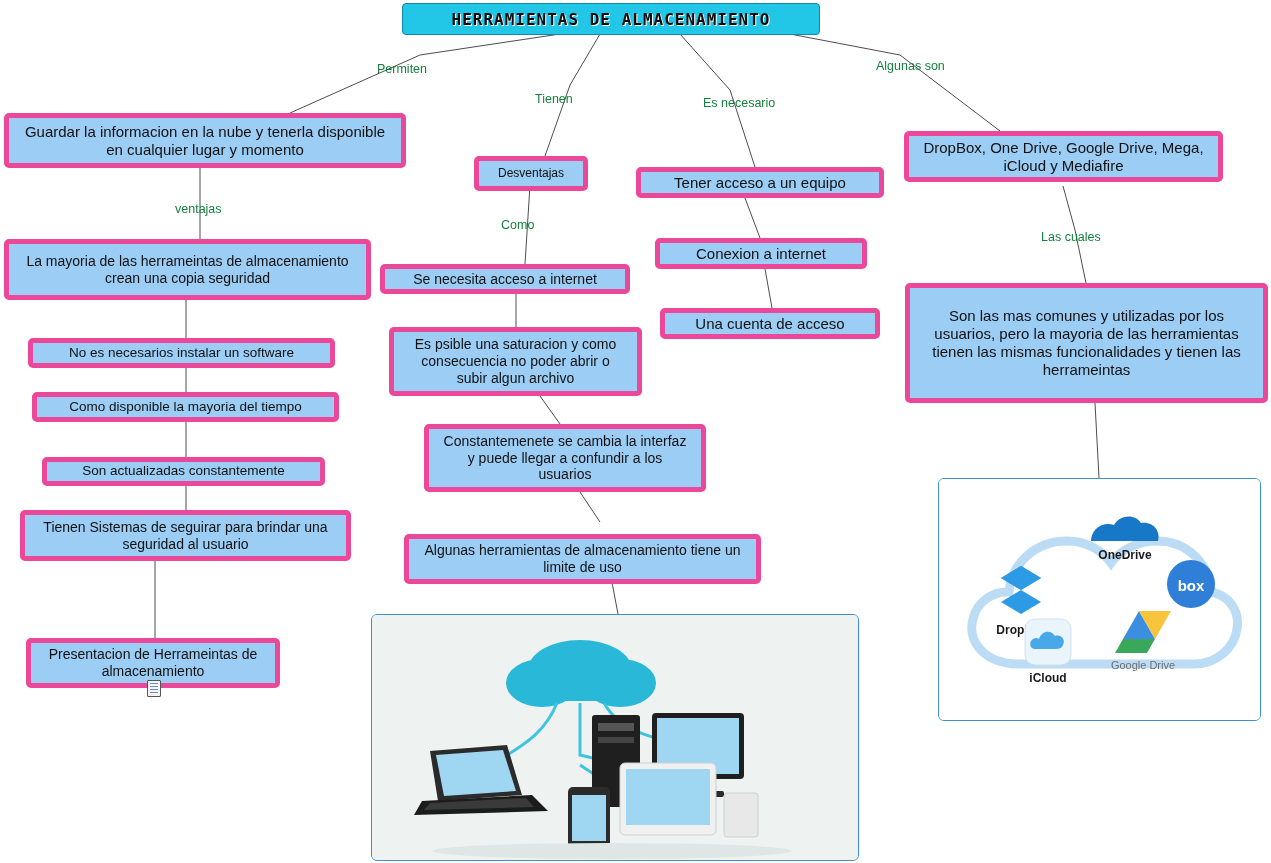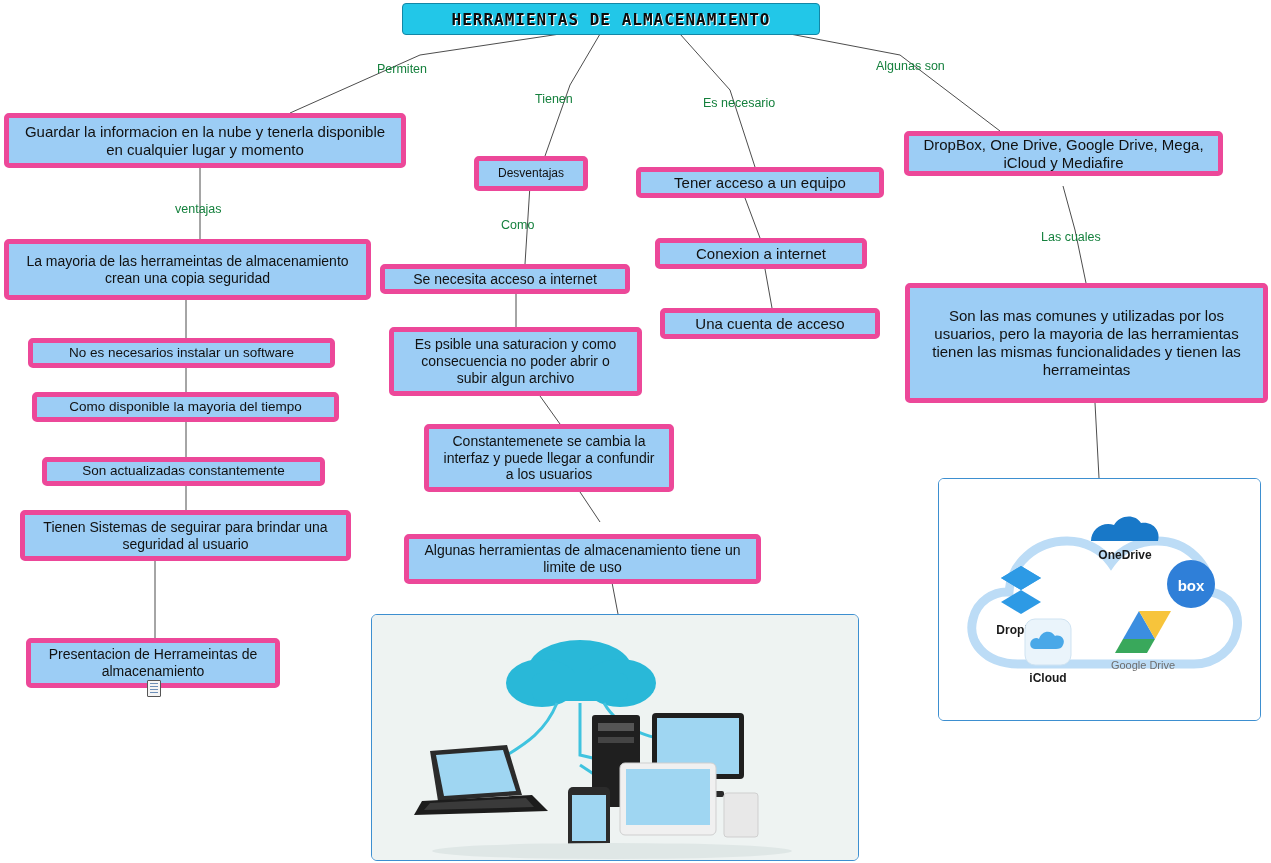--- a/index.html
+++ b/index.html
@@ -140,26 +140,26 @@
   <div class="node" style="left:4px;   top:113px; width:402px; height:55px; font-size:15px;">Guardar la informacion en la nube y tenerla disponible en cualquier lugar y momento</div>
   <div class="node" style="left:4px;   top:239px; width:367px; height:61px; font-size:14px;">La mayoria de las herrameintas de almacenamiento crean una copia seguridad</div>
   <div class="node" style="left:28px;  top:338px; width:307px; height:30px; font-size:13.5px;">No es necesarios instalar un software</div>
   <div class="node" style="left:32px;  top:392px; width:307px; height:30px; font-size:13.5px;">Como disponible la mayoria del tiempo</div>
   <div class="node" style="left:42px;  top:457px; width:283px; height:29px; font-size:13.5px;">Son actualizadas constantemente</div>
   <div class="node" style="left:20px;  top:510px; width:331px; height:51px; font-size:14px;">Tienen Sistemas de seguirar para brindar una seguridad al usuario</div>
   <div class="node" style="left:26px;  top:638px; width:254px; height:50px; font-size:14px;">Presentacion de Herrameintas de almacenamiento</div>
   <div class="node" style="left:474px; top:156px; width:114px; height:35px; font-size:12px;">Desventajas</div>
   <div class="node" style="left:380px; top:264px; width:250px; height:30px; font-size:14px;">Se necesita acceso a internet</div>
   <div class="node" style="left:389px; top:327px; width:253px; height:69px; font-size:14px;">Es psible una saturacion y como consecuencia no poder abrir o subir algun archivo</div>
-  <div class="node" style="left:424px; top:424px; width:250px; height:68px; font-size:14px;">Constantemenete se cambia la interfaz y puede llegar a confundir a los usuarios</div>
+  <div class="node" style="left:424px; top:424px; width:282px; height:68px; font-size:14px;">Constantemenete se cambia la interfaz y puede llegar a confundir a los usuarios</div>
   <div class="node" style="left:404px; top:522px; width:357px; height:50px; font-size:14px;margin-top:12px;">Algunas herramientas de almacenamiento tiene un limite de uso</div>
   <div class="node" style="left:636px; top:167px; width:248px; height:31px; font-size:15px;">Tener acceso a un equipo</div>
   <div class="node" style="left:655px; top:238px; width:212px; height:31px; font-size:15px;">Conexion a internet</div>
   <div class="node" style="left:660px; top:308px; width:220px; height:31px; font-size:15px;">Una cuenta de acceso</div>
-  <div class="node" style="left:904px; top:131px; width:319px; height:45px; font-size:15px;">DropBox, One Drive, Google Drive, Mega, iCloud y Mediafire</div>
+  <div class="node" style="left:904px; top:131px; width:319px; height:51px; font-size:15px;">DropBox, One Drive, Google Drive, Mega, iCloud y Mediafire</div>
   <div class="node" style="left:905px; top:283px; width:363px; height:120px; font-size:15px;">Son las mas comunes y utilizadas por los usuarios, pero la mayoria de las herramientas tienen las mismas funcionalidades y tienen las herrameintas</div>
 
   <div class="doc-icon" style="left:147px; top:680px;"></div>
 
   <div class="img-frame" style="left:371px; top:614px; width:488px; height:247px;">
     <svg viewBox="0 0 488 247" width="488" height="247">
       <rect x="0" y="0" width="488" height="247" fill="#eef3f2"></rect>
 
       <g fill="#29b8d8">
         <ellipse cx="208" cy="55" rx="52" ry="30"></ellipse>

